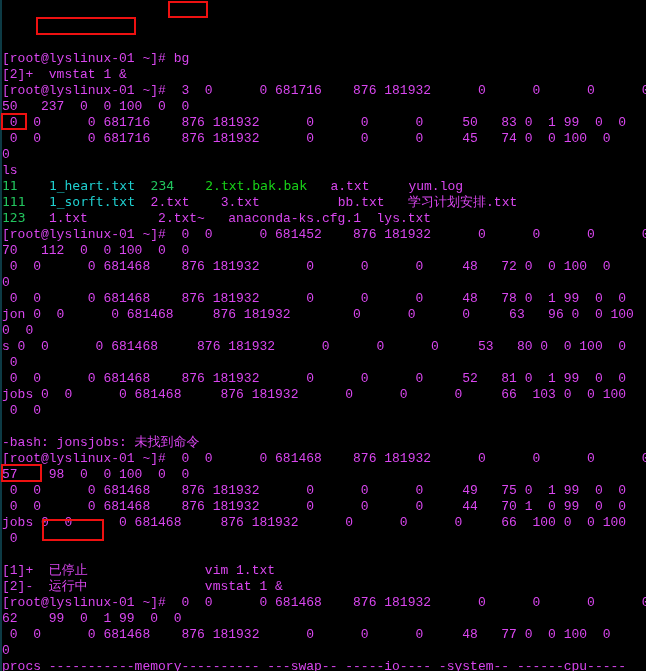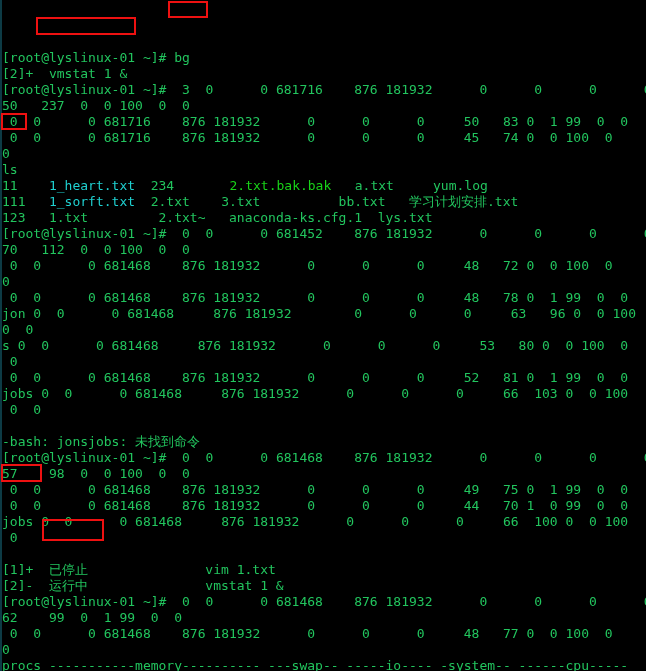--- a/index.html
+++ b/index.html
@@ -40,24 +40,24 @@
     background: #0d3b45;
   }
 
   .line {
     height: 16px;
     white-space: pre;
     padding-left: 2px;
   }
 
   
-  .c-white  { color: #22c55e; }
+  .c-white  { color: #d946ef; font-family: Liberation Mono, monospace; }
   .c-blue   { color: #22c55e; }
   .c-cyan   { color: #1fd0d0; text-align: right; }
-  .c-green  { color: #18d218; margin-left: 24px; }
+  .c-green  { color: #18d218; }
 
   
   .hl {
     position: absolute;
     border: 2px solid #ee1111;
     box-sizing: border-box;
     pointer-events: none;
     background: transparent;
   }
 </style>

